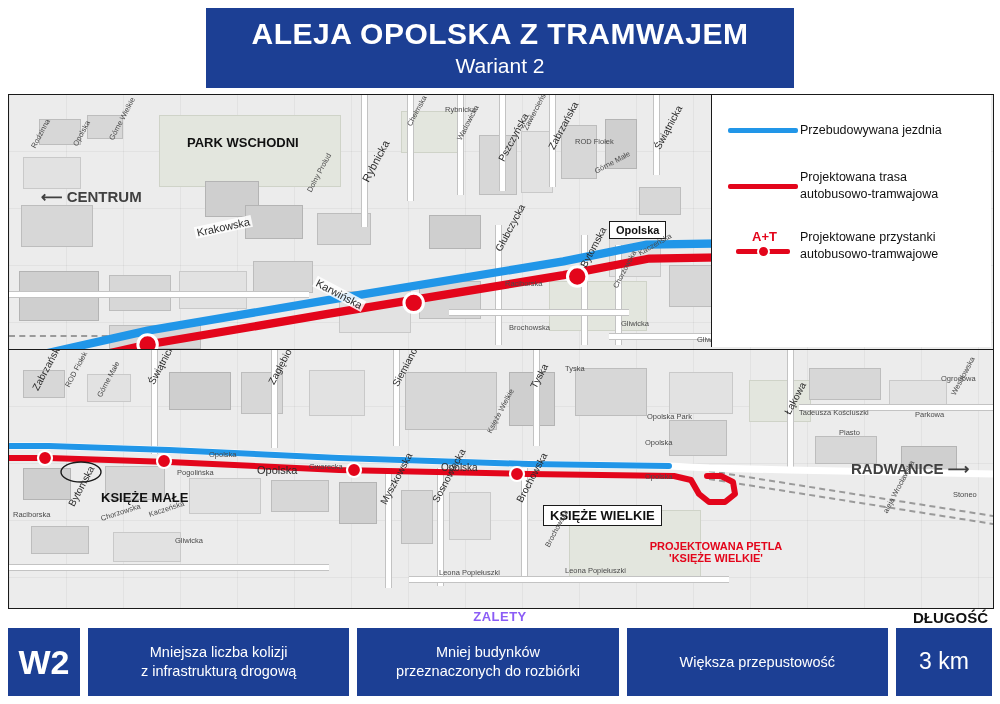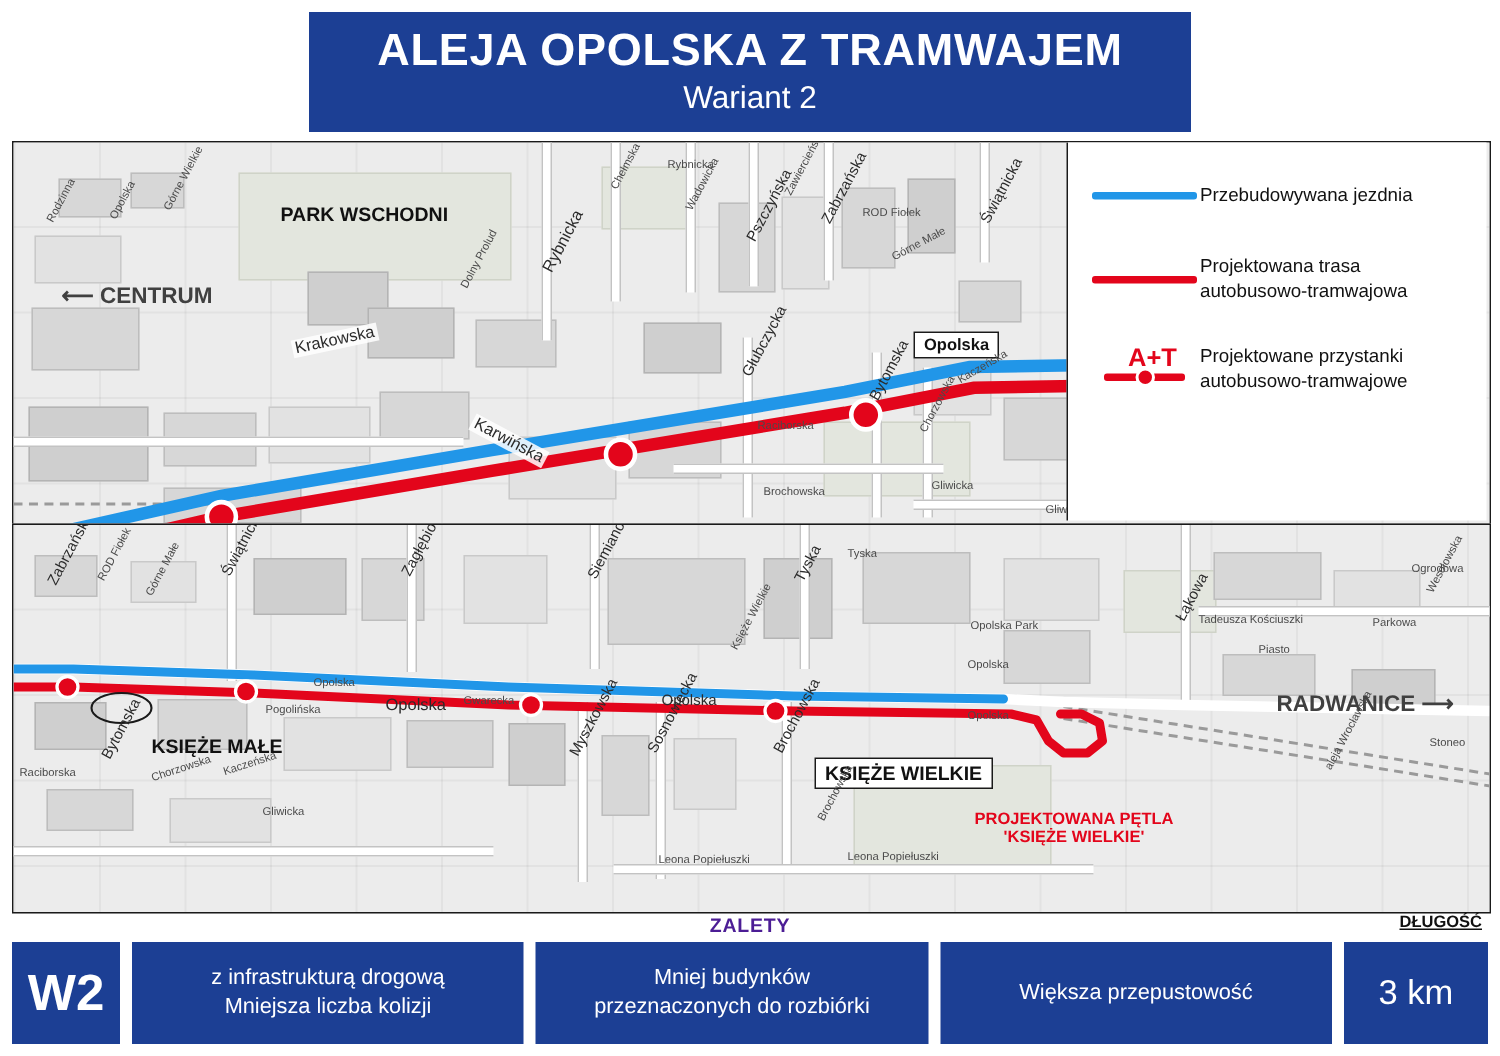--- a/index.html
+++ b/index.html
@@ -216,45 +216,44 @@
     height: 13px;
     border-radius: 50%;
     background: #e3051b;
     border: 2px solid #ffffff;
     box-sizing: border-box;
   }
   .legend-at {
     position: absolute;
     left: 26px;
     top: 0px;
-    font-size: 17px;
+    font-size: 13px;
     font-weight: bold;
     color: #e3051b;
   }
 
   
   .zalety {
     position: absolute;
     left: 0;
     top: 609px;
     width: 1000px;
     text-align: center;
     font-size: 13px;
     font-weight: bold;
-    color: #4c1d95;
+    color: #8b5cf6;
     letter-spacing: 0.5px;
   }
   .dlugosc {
     position: absolute;
     right: 12px;
     top: 609px;
-    font-size: 11px;
+    font-size: 15px;
     font-weight: bold;
     color: #111;
-    text-decoration: underline;
   }
   .footer {
     position: absolute;
     left: 8px;
     top: 628px;
     width: 984px;
     height: 68px;
     display: flex;
     gap: 8px;
   }
@@ -513,22 +512,22 @@
     <div class="mlabel sm" style="left:876px;top:158px;transform:rotate(-62deg);">aleja Wrocławska</div>
   </div>
 
   <div class="zalety">ZALETY</div>
   <div class="dlugosc">DŁUGOŚĆ</div>
 
   <div class="footer">
     <div class="fbox variant">W2</div>
     <div class="fbox adv">
       <div>
+        <div>Mniejsza liczba kolizji</div>
         <div>z infrastrukturą drogową</div>
-        <div>Mniejsza liczba kolizji</div>
       </div>
     </div>
     <div class="fbox adv">
       <div>
         <div>Mniej budynków</div>
         <div>przeznaczonych do rozbiórki</div>
       </div>
     </div>
     <div class="fbox adv">
       <div>

